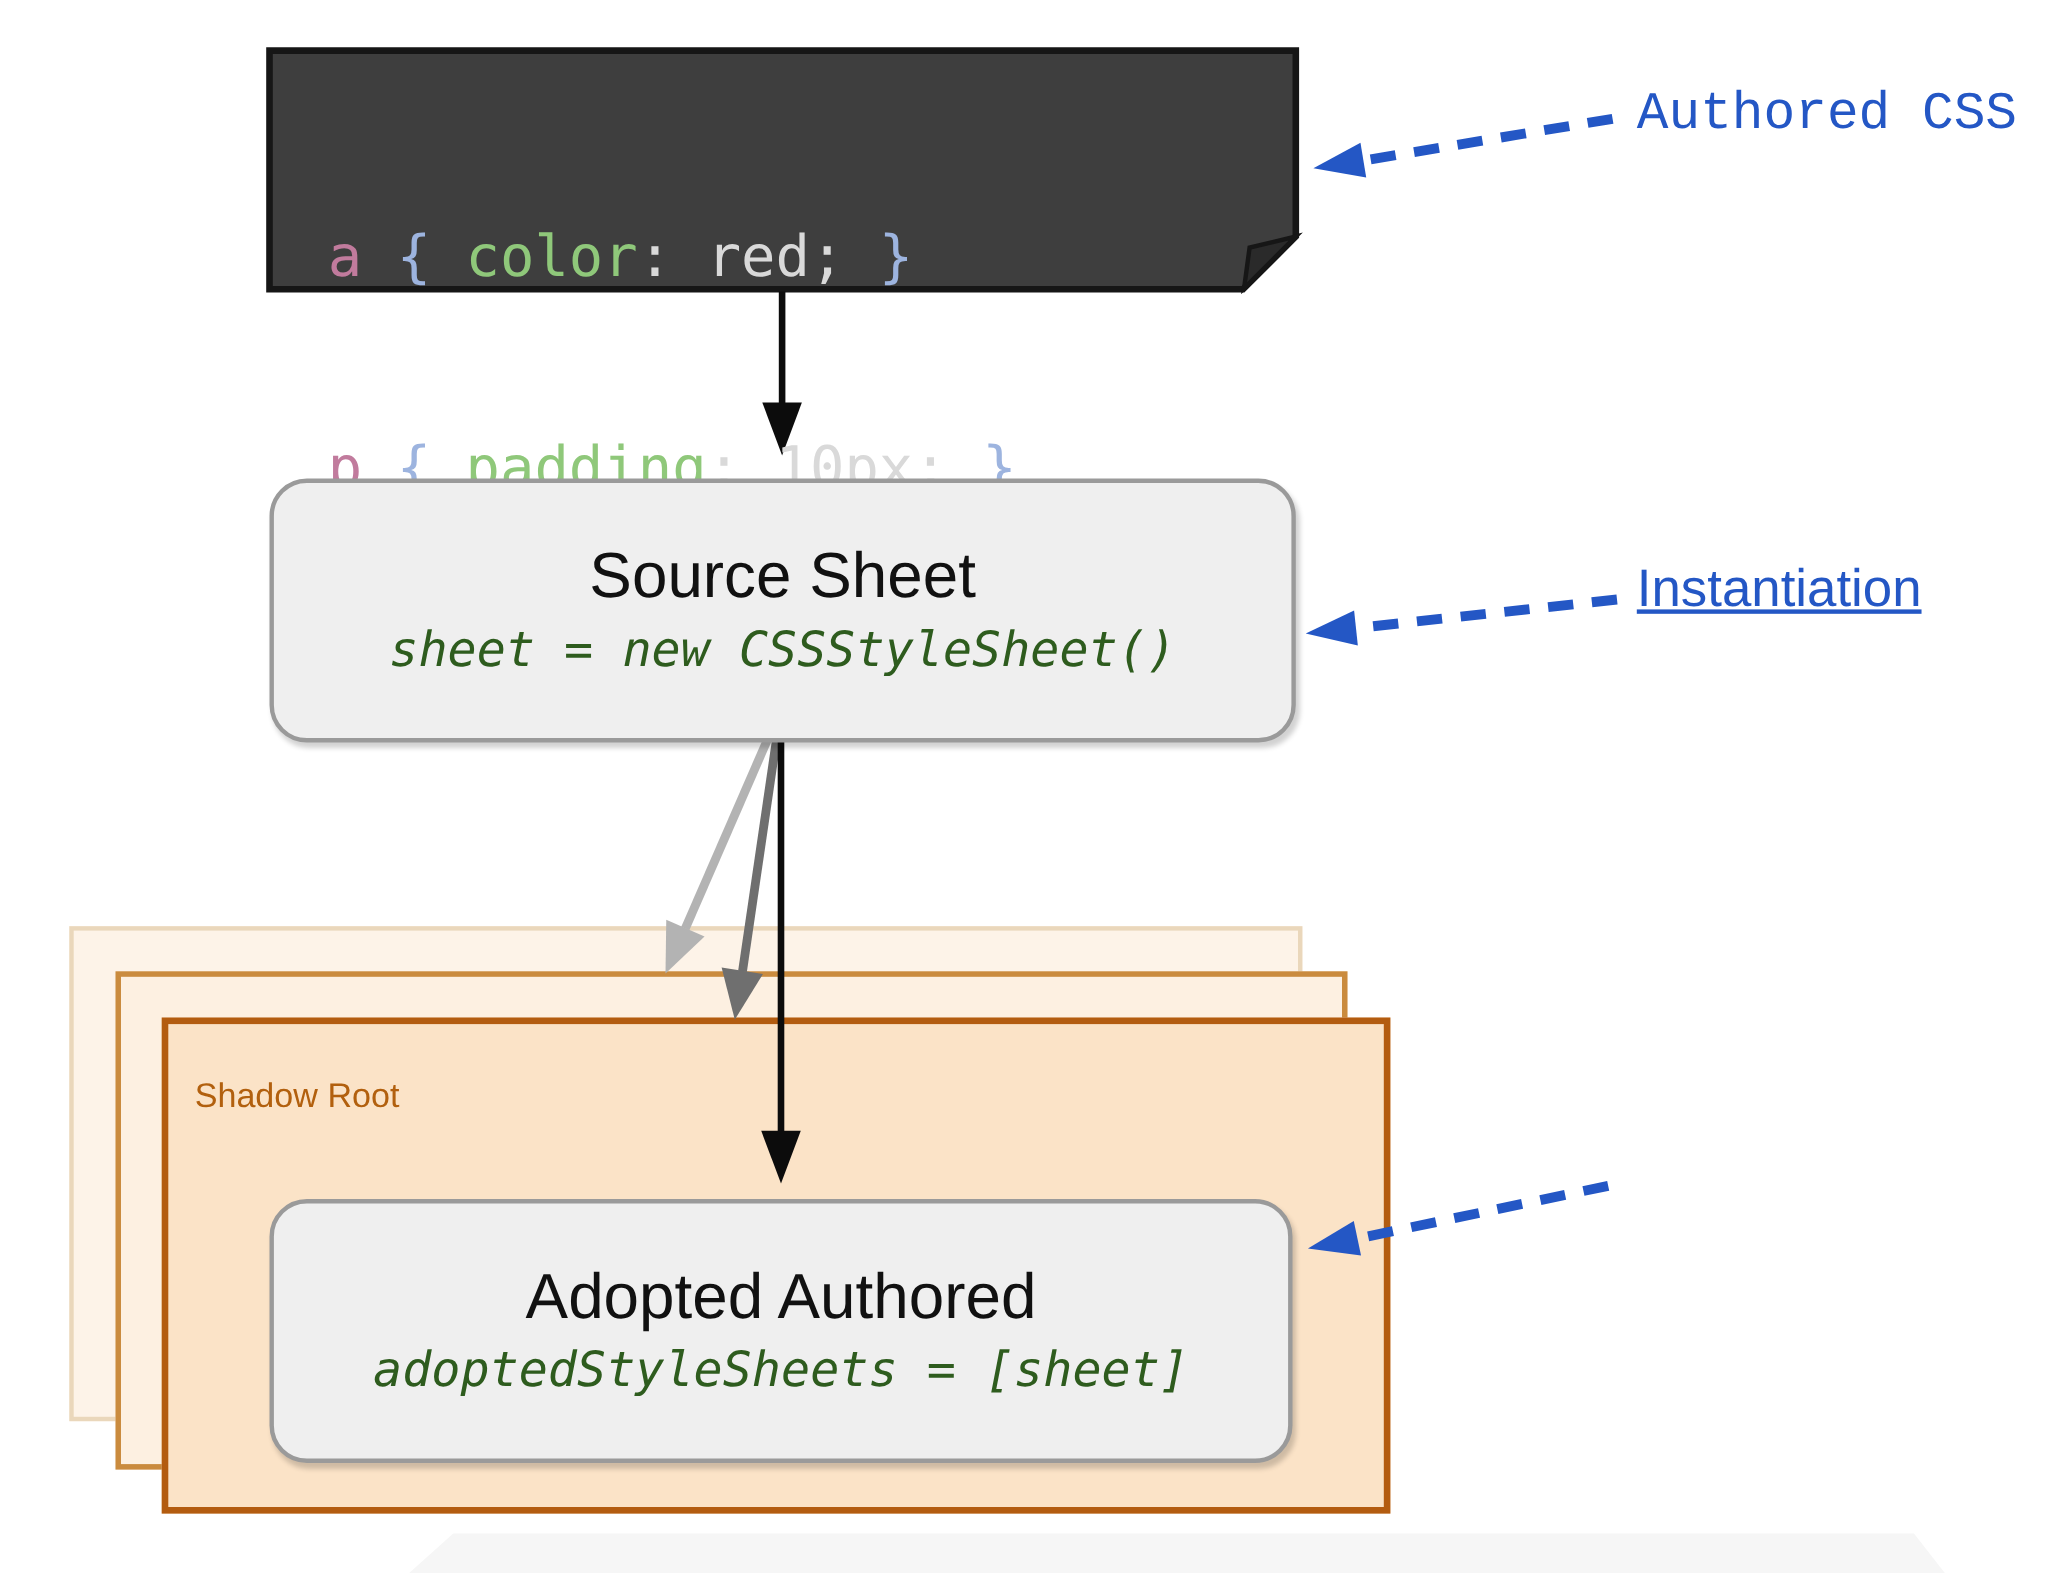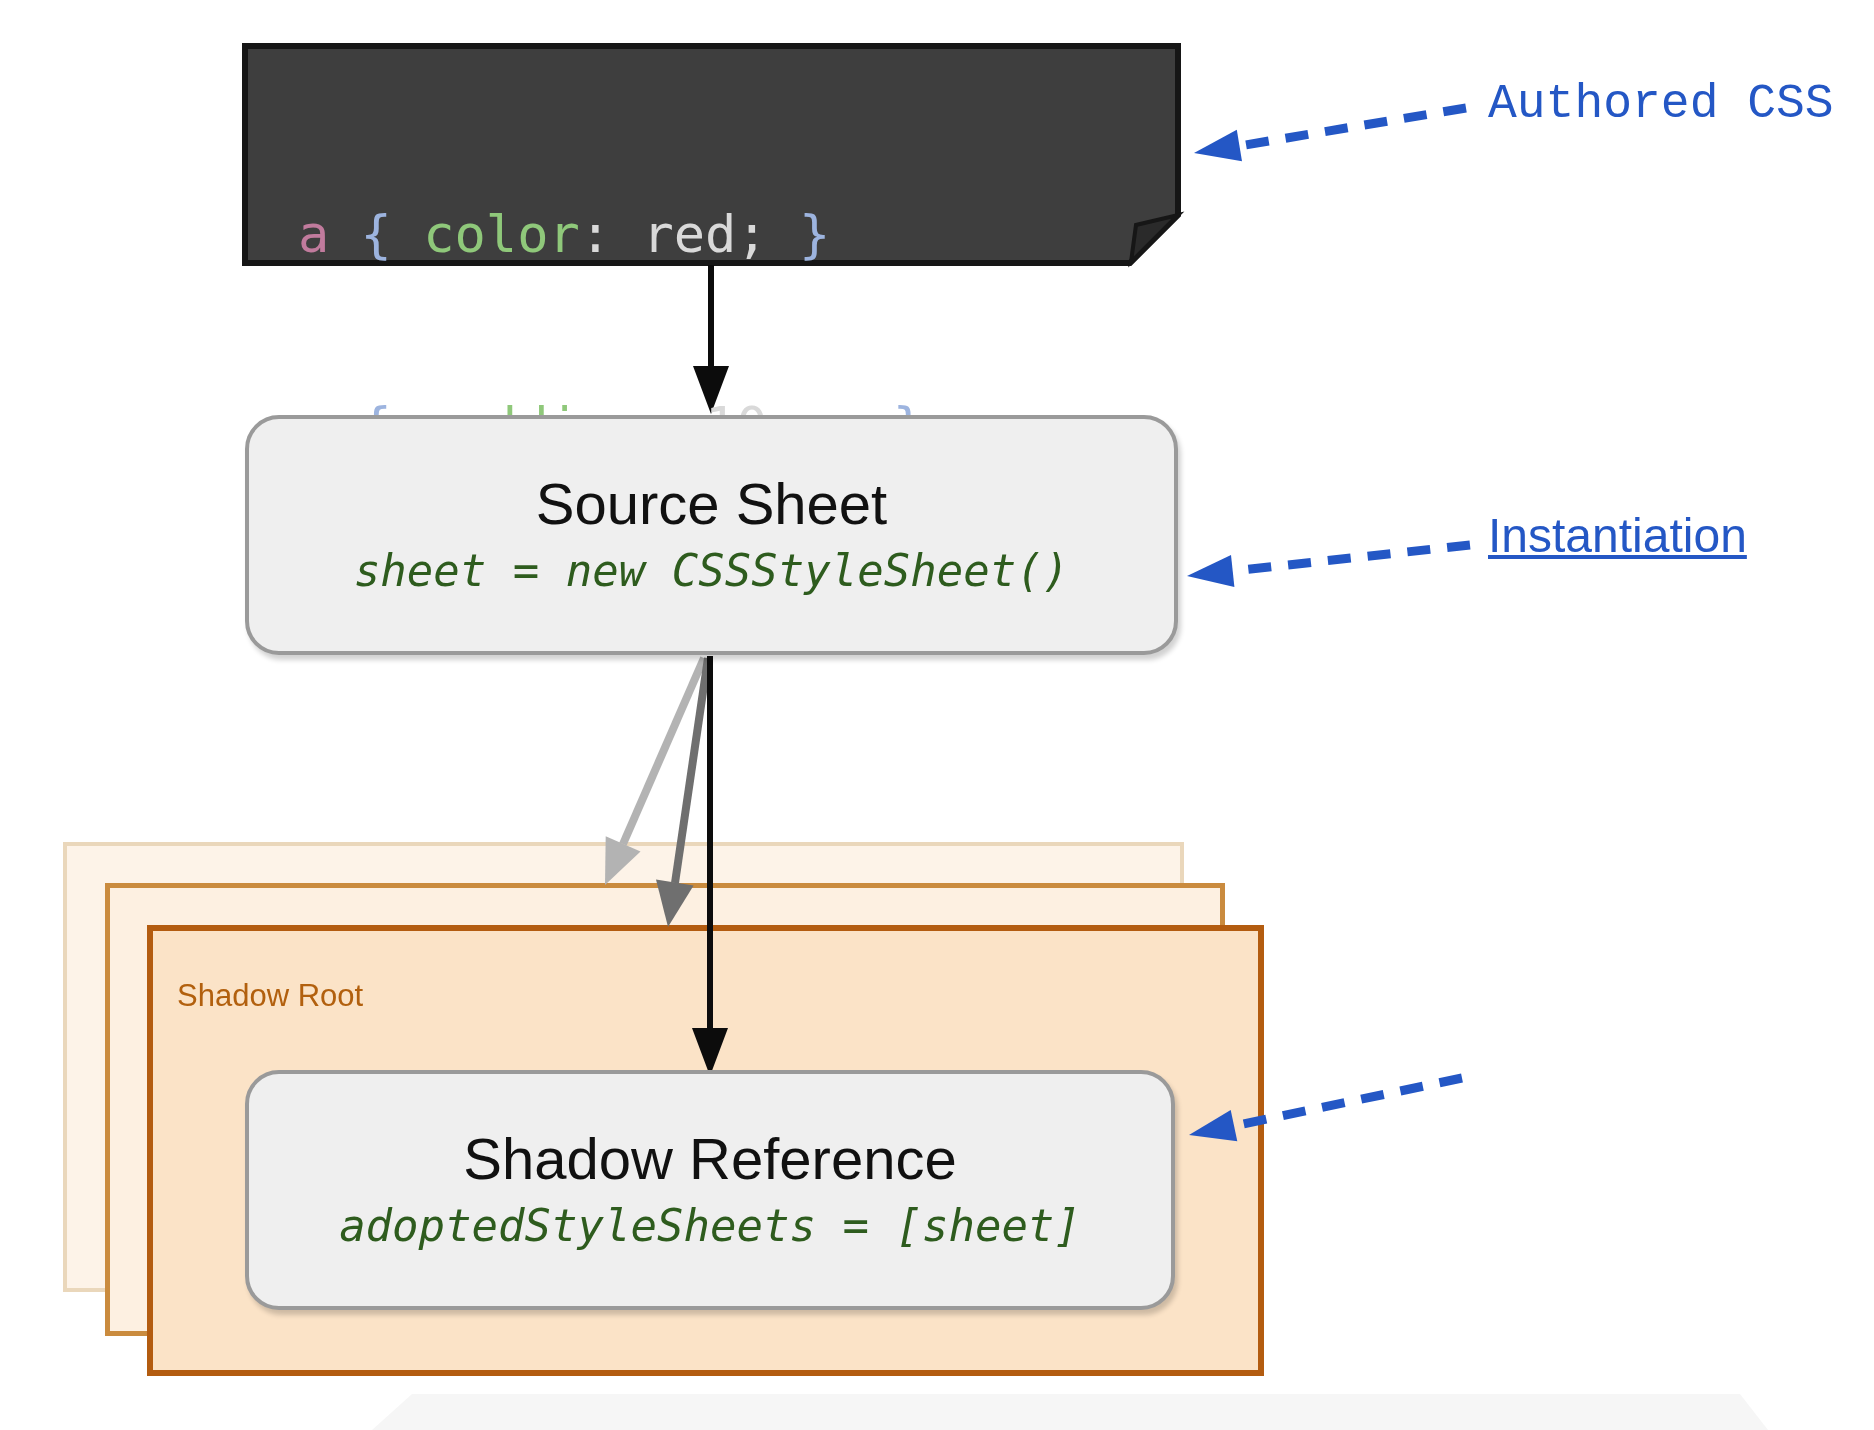--- a/index.html
+++ b/index.html
@@ -46,21 +46,21 @@
   .tk.sel   { color: #c17b9d; }
   .tk.brace { color: #9db4df; }
   .tk.prop  { color: #8fc87a; }
   .tk.plain { color: #d9d9d9; }
 
   
   .sheet-box {
     position: absolute; z-index: 3; box-sizing: border-box;
     background: #efefef; border: 4px solid #9a9a9a; border-radius: 34px;
     display: flex; flex-direction: column; align-items: center; justify-content: center;
-    gap: 12px; box-shadow: 3px 5px 5px rgba(0,0,0,0.18);
+    gap: 12px; box-shadow: 3px 5px 5px rgba(0,0,0,0.18); margin-top: 20px;
   }
   .sheet-box.source  { left: 245px; top: 415px;  width: 933px; height: 240px; }
   .sheet-box.adopted { left: 245px; top: 1070px; width: 930px; height: 240px; }
   .sheet-title { font-size: 58px; line-height: 1.05; color: #111111; }
   .sheet-code  {
     font-family: "DejaVu Sans Mono", monospace;
     font-size: 44px; line-height: 1.1; color: #2e5c1e; white-space: pre; font-style: italic;
   }
 
   
@@ -116,20 +116,20 @@
     <div class="code-line"><span class="tk sel">a</span><span class="tk brace"> { </span><span class="tk prop">color</span><span class="tk plain">: red;</span><span class="tk brace"> }</span></div>
     <div class="code-line"><span class="tk sel">p</span><span class="tk brace"> { </span><span class="tk prop">padding</span><span class="tk plain">: 10px;</span><span class="tk brace"> }</span></div>
   </div>
 
   <div class="sheet-box source">
     <div class="sheet-title">Source Sheet</div>
     <div class="sheet-code">sheet = new CSSStyleSheet()</div>
   </div>
 
   <div class="sheet-box adopted">
-    <div class="sheet-title">Shadow Reference</div>
+    <div class="sheet-title">Adopted Authored</div>
     <div class="sheet-code">adoptedStyleSheets = [sheet]</div>
   </div>
 
   <div class="annotation authored">Authored CSS</div>
   <div class="annotation instantiation">Instantiation</div>
 
 </div>
 
 </body></html>

